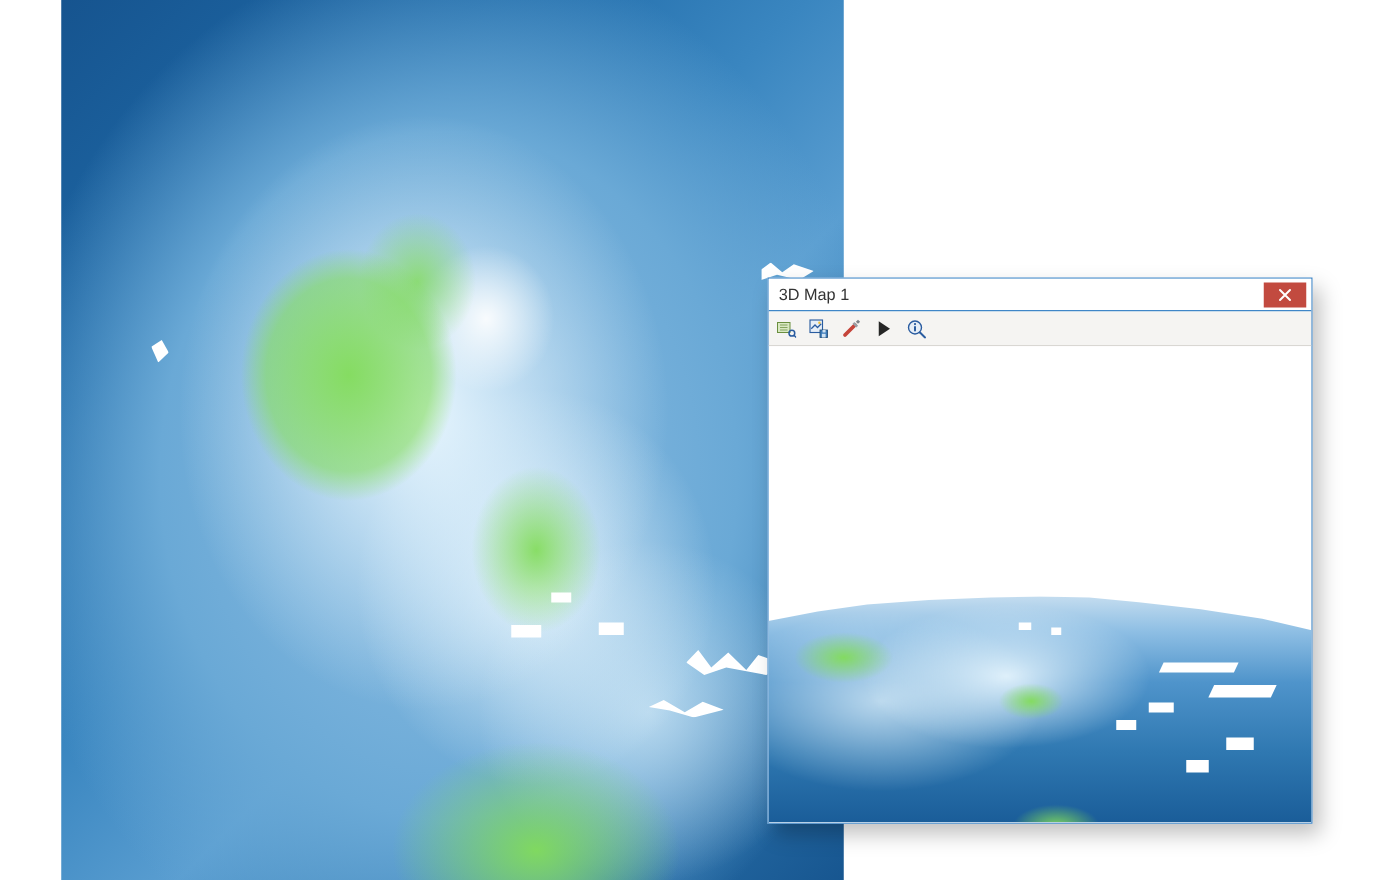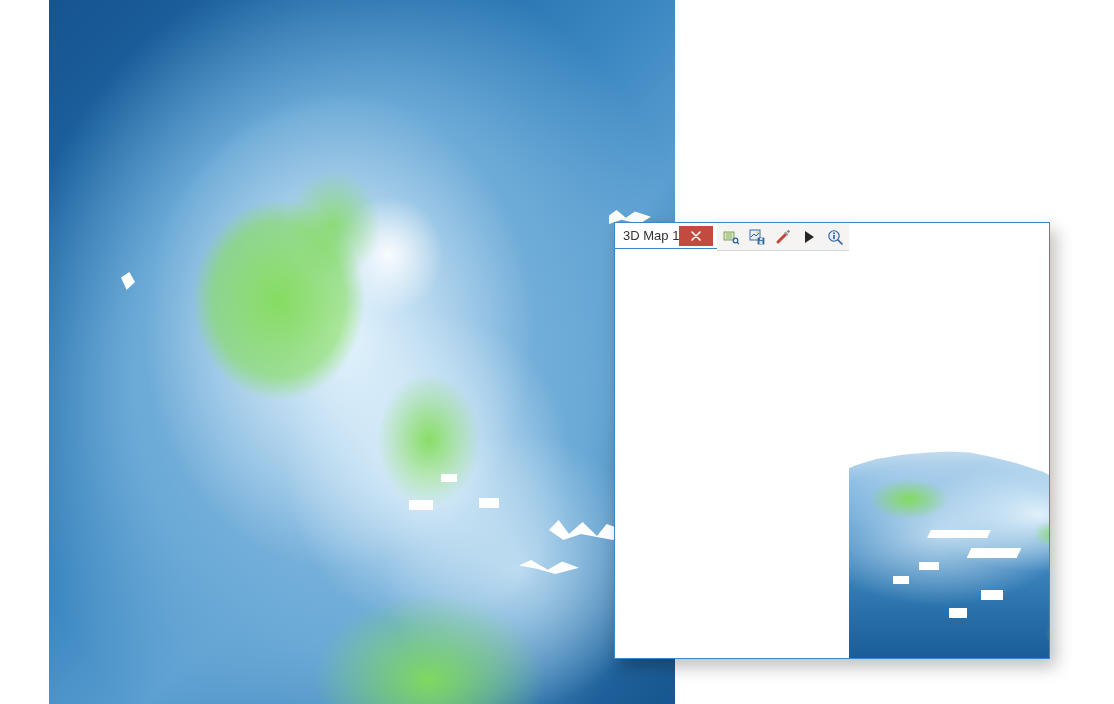--- a/index.html
+++ b/index.html
@@ -38,21 +38,21 @@
   .speck.g { left:392px; top:474px; width:16px; height:8px; }
 
   
   .win {
     position: absolute;
     left: 614px; top: 222px;
     width: 436px; height: 437px;
     background: #ffffff;
     border: 1px solid #3f86c7;
     box-shadow: 6px 8px 16px rgba(0,0,0,0.25);
-    display: flex; flex-direction: row;
+    display: flex; flex-direction: column;
   }
   .win-titlebar {
     height: 26px;
     display: flex; align-items: center;
     padding: 0 2px 0 8px;
     border-bottom: 1px solid #3f86c7;
     background: #ffffff;
     position: relative;
   }
   .win-title { flex: 1; line-height: 26px; }

